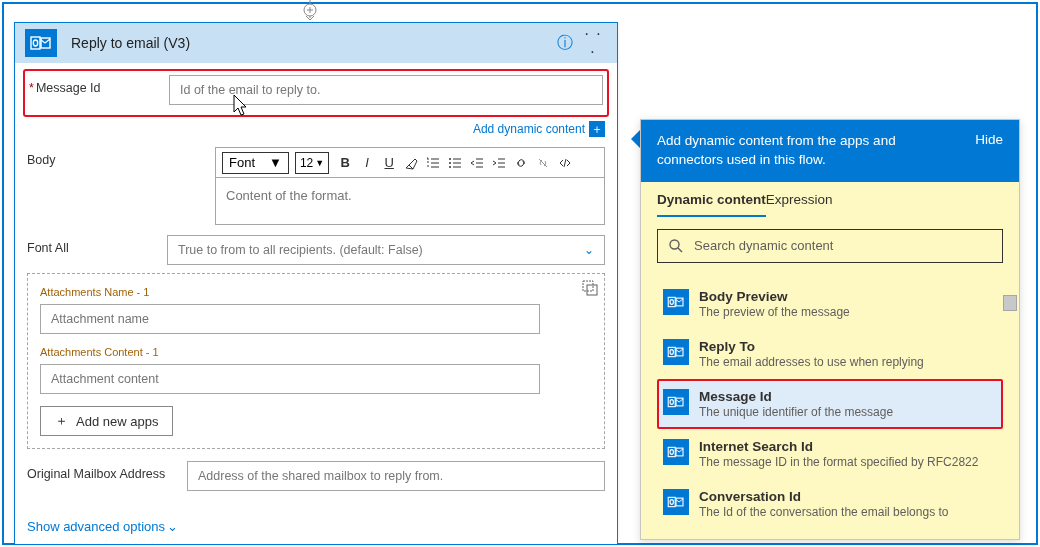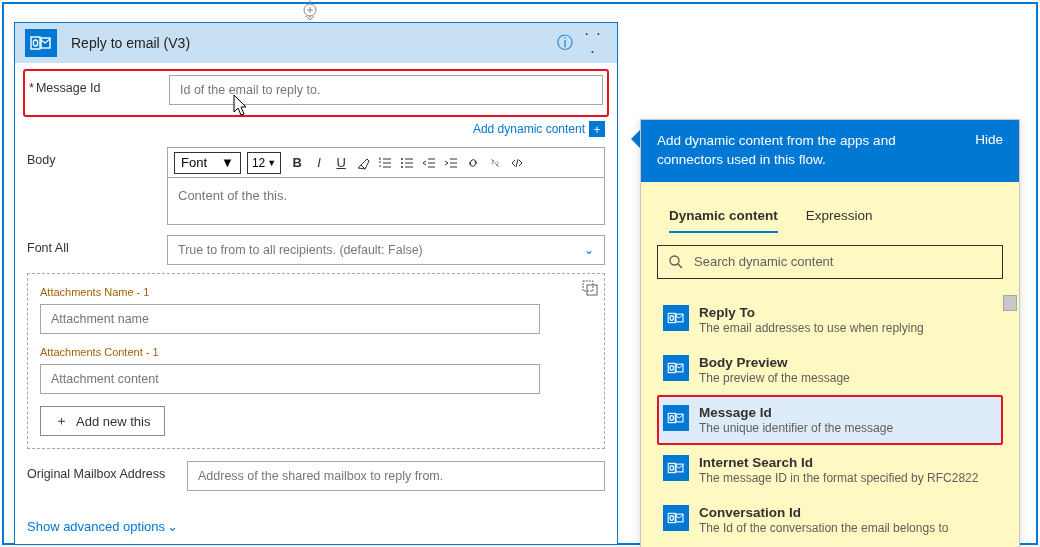--- a/index.html
+++ b/index.html
@@ -17,42 +17,42 @@
   .card-body { padding: 10px 12px; }
   .field-row { display: flex; margin-bottom: 6px; position: relative; }
   .field-label { width: 140px; font-size: 12.5px; color: #333; padding-top: 6px; }
   .field-label .req { color: #a80000; margin-right: 2px; }
   .field-input { flex: 1; }
   .field-input input { width: 100%; height: 30px; padding: 0 10px; font-size: 12.5px; border: 1px solid #a6a6a6; color: #333; }
   .field-input input::placeholder { color: #777; }
   .row-redwrap { border: 2px solid #e81123; border-radius: 3px; padding: 4px; margin: -4px -4px 4px -4px; }
   .add-dyn { text-align: right; font-size: 12px; color: #0078d4; margin-bottom: 10px; display:flex; justify-content:flex-end; align-items:center; gap:4px; }
   .add-dyn .plus { display:inline-block; width:16px; height:16px; background:#0078d4; color:#fff; text-align:center; line-height:16px; font-size:12px; }
-  .rte-box { border: 1px solid #a6a6a6; }
+  .rte-box { border: 1px solid #a6a6a6; margin-left: 48px; }
   .rte-toolbar { display: flex; align-items: center; height: 30px; border-bottom: 1px solid #a6a6a6; padding: 0 6px; gap: 2px; font-size: 13px; }
   .rte-toolbar .font-sel { display:flex; align-items:center; border:1px solid #333; height:22px; padding:0 6px; font-size:13px; gap:14px; }
   .rte-toolbar .size-sel { border:1px solid #333; height:22px; padding:0 4px; font-size:12px; display:flex; align-items:center; gap:2px; margin-left:4px; margin-right:4px;}
   .rte-toolbar .tb { width: 20px; text-align: center; color: #323130; cursor: pointer; }
   .rte-toolbar .tb svg { vertical-align: middle; }
   .rte-body { padding: 10px; font-size: 13px; color: #777; height: 46px; }
   .select-row { display: flex; align-items: center; border: 1px solid #a6a6a6; height: 30px; padding: 0 10px; font-size: 12.5px; color: #777; justify-content: space-between; }
   .select-row .chev { color: #0078d4; font-size: 12px; }
   .attach-box { border: 1px dashed #a6a6a6; padding: 12px; margin-top: 8px; position: relative; }
   .attach-box .corner { position: absolute; top: 6px; right: 6px; color: #605e5c; }
   .attach-label { font-size: 11px; color: #a16207; margin-bottom: 6px; }
   .attach-input { width: 500px; height: 30px; border: 1px solid #a6a6a6; padding: 8px 10px; font-size: 12.5px; color: #777; margin-bottom: 12px; }
   .add-item-btn { display: inline-flex; align-items: center; gap: 8px; border: 1px solid #8a8886; height: 30px; padding: 0 14px; font-size: 13px; color: #323130; background: #fff; cursor: pointer; }
   .show-adv { display: flex; align-items: center; gap: 2px; font-size: 13px; color: #0078d4; margin-top: 28px; cursor: pointer; }
   
   .panel { position: absolute; top: 119px; left: 640px; width: 380px; border: 1px solid #c8c6c4; background: #fef9c3; box-shadow: 0 2px 8px rgba(0,0,0,0.15); }
   .panel-arrow { position: absolute; top: 130px; left: 631px; width: 0; height: 0; border-top: 9px solid transparent; border-bottom: 9px solid transparent; border-right: 9px solid #0078d4; }
   .panel-head { background: #0078d4; color: #fff; padding: 12px 16px; font-size: 13.5px; display: flex; justify-content: space-between; align-items: flex-start; }
   .panel-head .txt { max-width: 290px; line-height: 1.4; }
   .panel-head .hide { cursor: pointer; }
-  .tabs { display: flex; padding: 26px 16px 0 16px; gap: 28px; font-size: 13.5px; margin-left: 12px; }
+  .tabs { display: flex; padding: 10px 16px 0 16px; font-size: 13.5px; }
   .tab { padding-bottom: 8px; cursor: pointer; color: #323130; }
   .tab.active { font-weight: 600; border-bottom: 2px solid #0078d4; }
   .search-wrap { padding: 12px 16px; }
   .search-box { display: flex; align-items: center; border: 1px solid #323130; height: 34px; padding: 0 10px; gap: 10px; font-size: 13px; color: #605e5c; }
   .dyn-list { padding: 4px 16px 0 16px; max-height: 264px; overflow-y: auto; }
   .dyn-item { display: flex; gap: 10px; padding: 8px 4px; cursor: pointer; border: 2px solid transparent; border-radius: 2px; }
   .dyn-item .ibox { width: 26px; height: 26px; background: #0078d4; flex-shrink: 0; display:flex; align-items:center; justify-content:center; }
   .dyn-item .ibox svg { color:#fff; }
   .dyn-item .txt .t1 { font-size: 13.5px; color: #323130; font-weight: 600; }
   .dyn-item .txt .t2 { font-size: 12px; color: #605e5c; margin-top: 1px; }
@@ -136,21 +136,21 @@
             <div class="tb"><svg width="14" height="14" viewBox="0 0 14 14">
                   <path d="M5 9a3 3 0 010-4l1-1a3 3 0 014 4M9 5a3 3 0 010 4l-1 1a3 3 0 01-4-4" stroke="#333" fill="none"></path>
                 </svg></div>
             <div class="tb" style="opacity:.5"><svg width="14" height="14" viewBox="0 0 14 14">
                   <path d="M5 9a3 3 0 010-4l1-1M9 5a3 3 0 010 4l-1 1M3 3l8 8" stroke="#333" fill="none"></path>
                 </svg></div>
             <div class="tb"><svg width="14" height="14" viewBox="0 0 14 14">
                   <path d="M5 4L2 7l3 3M9 4l3 3-3 3M8 3L6 11" stroke="#333" fill="none"></path>
                 </svg></div>
           </div>
-          <div class="rte-body">Content of the this.</div>
+          <div class="rte-body">Content of the format.</div>
         </div>
       </div>
     </div>
     <div class="field-row" style="margin-top:10px">
       <div class="field-label">Font All</div>
       <div class="field-input">
         <div class="select-row">
           <span>True to from to all recipients. (default: False)</span>
           <span class="chev">⌄</span>
         </div>
@@ -160,21 +160,21 @@
       <div class="corner"><svg width="16" height="16" viewBox="0 0 16 16">
             <rect x="1" y="1" width="10" height="10" fill="none" stroke="#605e5c" stroke-dasharray="2 1"></rect>
             <rect x="5" y="5" width="10" height="10" fill="none" stroke="#605e5c"></rect>
           </svg></div>
       <div class="attach-label">Attachments Name - 1</div>
       <input class="attach-input" placeholder="Attachment name" style="">
       <div class="attach-label">Attachments Content - 1</div>
       <input class="attach-input" placeholder="Attachment content" style="">
       <button class="add-item-btn">
         <span>＋</span>
-          <span>Add new this</span>
+          <span>Add new apps</span>
       </button>
     </div>
     <div class="field-row" style="margin-top:12px">
       <div class="field-label" style="width:160px">Original Mailbox Address</div>
       <div class="field-input"><input placeholder="Address of the shared mailbox to reply from." style=""></div>
     </div>
     <div class="show-adv">
       <span>Show advanced options</span>
       <span>⌄</span>
     </div>
@@ -204,36 +204,36 @@
       <div class="dyn-item">
         <div class="ibox">
           <svg width="18" height="14" viewBox="0 0 22 18">
             <rect x="1" y="3" width="9" height="12" fill="none" stroke="#fff" stroke-width="1.4"></rect>
             <ellipse cx="5.5" cy="9" rx="2.2" ry="3" fill="none" stroke="#fff" stroke-width="1.4"></ellipse>
             <rect x="11" y="4" width="9" height="10" fill="none" stroke="#fff" stroke-width="1.4"></rect>
             <path d="M11 6 L15 9 L20 5" fill="none" stroke="#fff" stroke-width="1.2"></path>
           </svg>
         </div>
         <div class="txt">
+          <div class="t1">Body Preview</div>
+          <div class="t2">The preview of the message</div>
+        </div>
+      </div>
+      <div class="dyn-item">
+        <div class="ibox">
+          <svg width="18" height="14" viewBox="0 0 22 18">
+            <rect x="1" y="3" width="9" height="12" fill="none" stroke="#fff" stroke-width="1.4"></rect>
+            <ellipse cx="5.5" cy="9" rx="2.2" ry="3" fill="none" stroke="#fff" stroke-width="1.4"></ellipse>
+            <rect x="11" y="4" width="9" height="10" fill="none" stroke="#fff" stroke-width="1.4"></rect>
+            <path d="M11 6 L15 9 L20 5" fill="none" stroke="#fff" stroke-width="1.2"></path>
+          </svg>
+        </div>
+        <div class="txt">
           <div class="t1">Reply To</div>
           <div class="t2">The email addresses to use when replying</div>
-        </div>
-      </div>
-      <div class="dyn-item">
-        <div class="ibox">
-          <svg width="18" height="14" viewBox="0 0 22 18">
-            <rect x="1" y="3" width="9" height="12" fill="none" stroke="#fff" stroke-width="1.4"></rect>
-            <ellipse cx="5.5" cy="9" rx="2.2" ry="3" fill="none" stroke="#fff" stroke-width="1.4"></ellipse>
-            <rect x="11" y="4" width="9" height="10" fill="none" stroke="#fff" stroke-width="1.4"></rect>
-            <path d="M11 6 L15 9 L20 5" fill="none" stroke="#fff" stroke-width="1.2"></path>
-          </svg>
-        </div>
-        <div class="txt">
-          <div class="t1">Body Preview</div>
-          <div class="t2">The preview of the message</div>
         </div>
       </div>
       <div class="dyn-item sel">
         <div class="ibox">
           <svg width="18" height="14" viewBox="0 0 22 18">
             <rect x="1" y="3" width="9" height="12" fill="none" stroke="#fff" stroke-width="1.4"></rect>
             <ellipse cx="5.5" cy="9" rx="2.2" ry="3" fill="none" stroke="#fff" stroke-width="1.4"></ellipse>
             <rect x="11" y="4" width="9" height="10" fill="none" stroke="#fff" stroke-width="1.4"></rect>
             <path d="M11 6 L15 9 L20 5" fill="none" stroke="#fff" stroke-width="1.2"></path>
           </svg>

